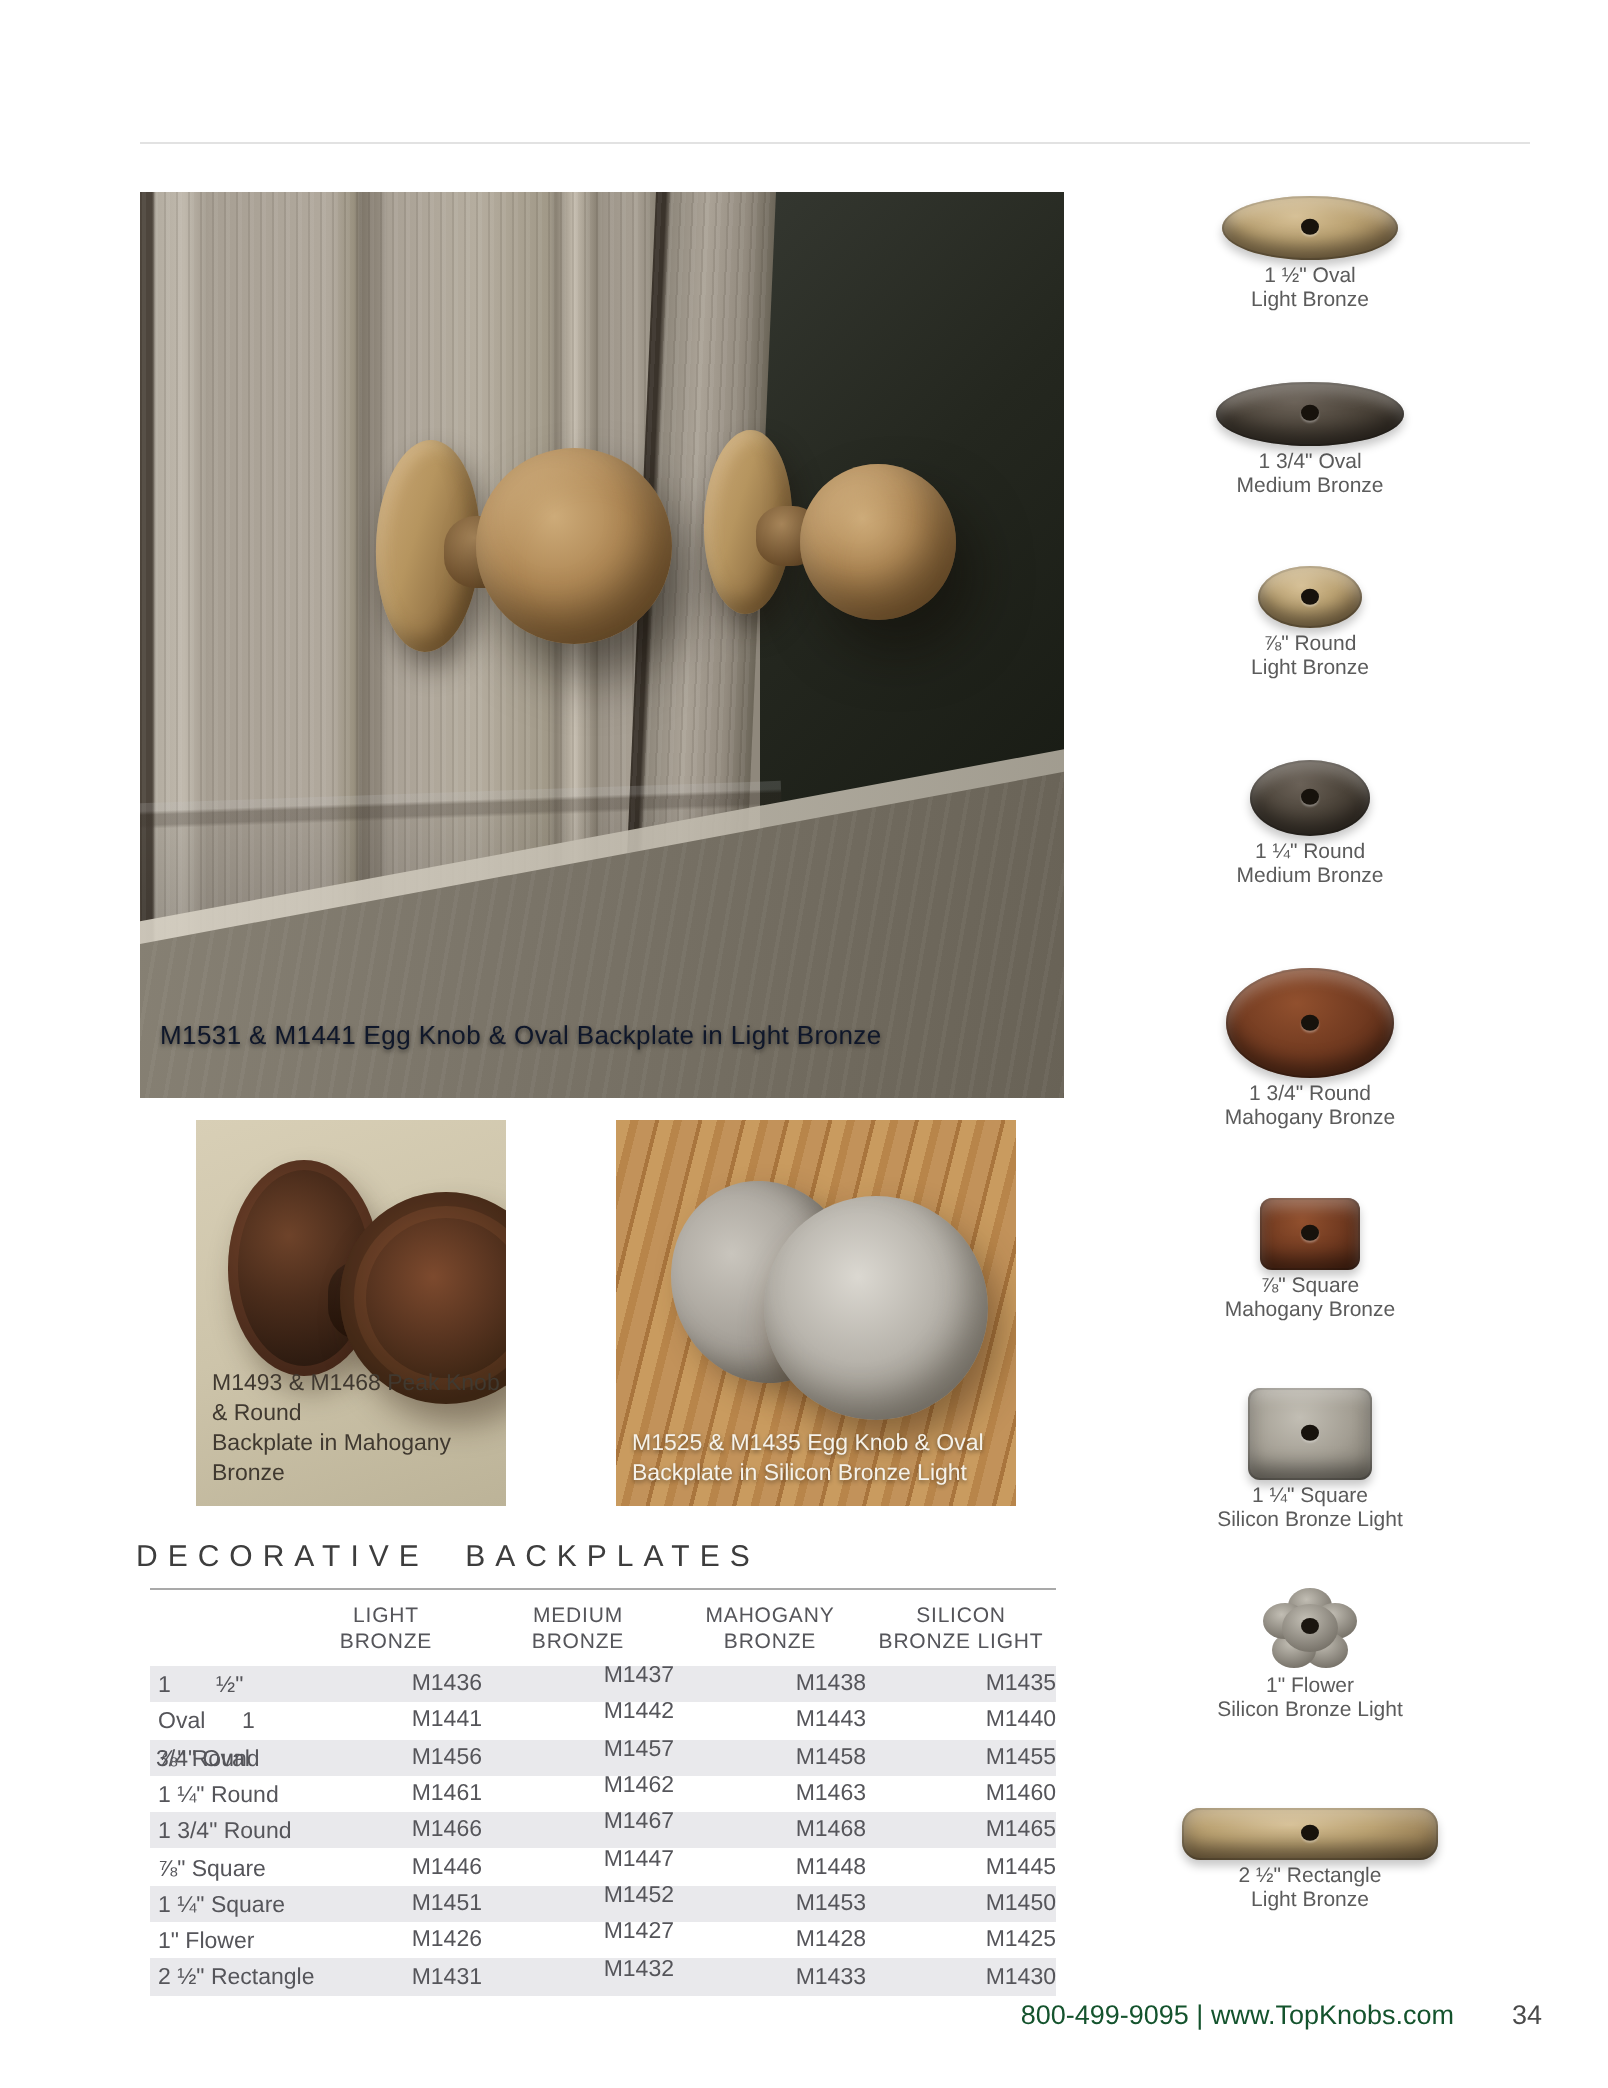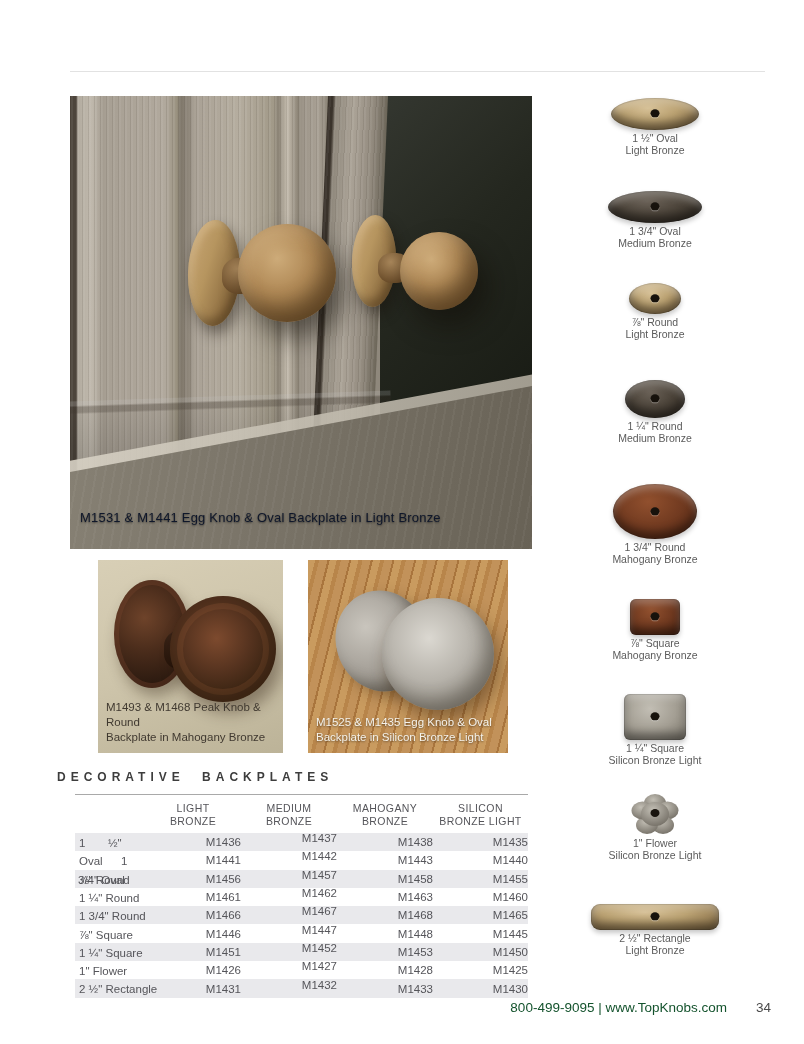--- a/index.html
+++ b/index.html
@@ -62,21 +62,21 @@
   .knob { position:absolute; border-radius:50%;
     background:radial-gradient(circle at 40% 35%, #cdab79 0%, #b18a57 38%, #8e6a3d 72%, #6b4e2d 100%);
     box-shadow:10px 16px 26px rgba(15,12,6,.5), inset -10px -14px 20px rgba(45,28,12,.45), inset 8px 10px 16px rgba(255,232,195,.22); }
   .knob1 { left:168px; top:128px; width:98px; height:98px; }
   .knob2 { left:330px; top:136px; width:78px; height:78px; }
   .hero-caption { position:absolute; left:10px; top:414px; font-size:13px; color:#0f172a;
     text-shadow:0 1px 2px rgba(0,0,0,.5); letter-spacing:.2px; }
 
   
   .g-photo { position:absolute; top:560px; height:193px; overflow:hidden; }
-  .g1 { left:98px; width:185px;
+  .g1 { left:98px; width:155px;
     background:linear-gradient(160deg, #d8cfb6 0%, #cdc4aa 50%, #bcb398 100%); }
   .g2 { left:308px; width:200px;
     background:
       repeating-linear-gradient(104deg, #c99b5f 0 7px, #b8854a 7px 11px, #c2925a 11px 19px, #a9753d 19px 21px),
       #b8854a; }
   .g1-bp { position:absolute; left:16px; top:20px; width:76px; height:108px; border-radius:50%;
     background:radial-gradient(circle at 40% 35%, #6e432a 0%, #4a2c1b 40%, #2f1c11 75%, #241309 100%);
     box-shadow:inset 0 0 0 5px rgba(120,70,45,.35), 4px 8px 14px rgba(40,25,12,.35); }
   .g1-stem { position:absolute; left:66px; top:70px; width:42px; height:40px; border-radius:40%;
     background:linear-gradient(180deg, #3a2417, #241309); }
@@ -90,21 +90,21 @@
     box-shadow:inset -8px -10px 14px rgba(40,35,25,.4), 4px 8px 14px rgba(60,40,20,.35); }
   .g2-stem { position:absolute; left:80px; top:62px; width:40px; height:40px; border-radius:40%;
     background:linear-gradient(180deg, #8b867c, #6d6densed no) ; background:linear-gradient(180deg, #8b867c, #6d685e); }
   .g2-knob { position:absolute; left:74px; top:38px; width:112px; height:112px; border-radius:50%;
     background:radial-gradient(circle at 42% 36%, #dbd8d1 0%, #b6b2aa 45%, #8a857b 82%, #737067 100%);
     box-shadow:6px 10px 18px rgba(60,38,15,.45), inset -8px -10px 16px rgba(55,50,40,.35); }
   .g2-caption { position:absolute; left:8px; bottom:8px; font-size:11.5px; line-height:15px; color:#f5f2ea;
     text-shadow:0 1px 2px rgba(0,0,0,.45); }
 
   
-  .section-title { position:absolute; left:57px; top:770px; font-size:12px; font-weight:700;
+  .section-title { position:absolute; left:68px; top:770px; font-size:15px; font-weight:400;
     letter-spacing:5px; word-spacing:9px; color:#3d3d3d; }
   .section-rule { position:absolute; left:75px; top:794px; width:453px; height:1px; background:#a9a9a9; }
   .bp-table { position:absolute; left:75px; top:799px; width:453px; font-size:11.5px; color:#55555a; }
   .col-headers { display:grid; grid-template-columns:70px 96px 96px 96px 95px; height:34px; }
   .col-h { grid-column:auto; text-align:center; font-size:10.5px; line-height:12.5px; letter-spacing:.4px; color:#55555a; padding-top:3px; }
   .col-h:first-child { grid-column:1; }
   .trow { display:grid; grid-template-columns:70px 96px 96px 96px 95px; height:18.3px; align-items:center; }
   .trow.shaded { background:#e9e9ec; }
   .tlabel { position:relative; height:100%; white-space:nowrap; }
   .tlabel span { position:absolute; top:55%; transform:translateY(-50%); }

